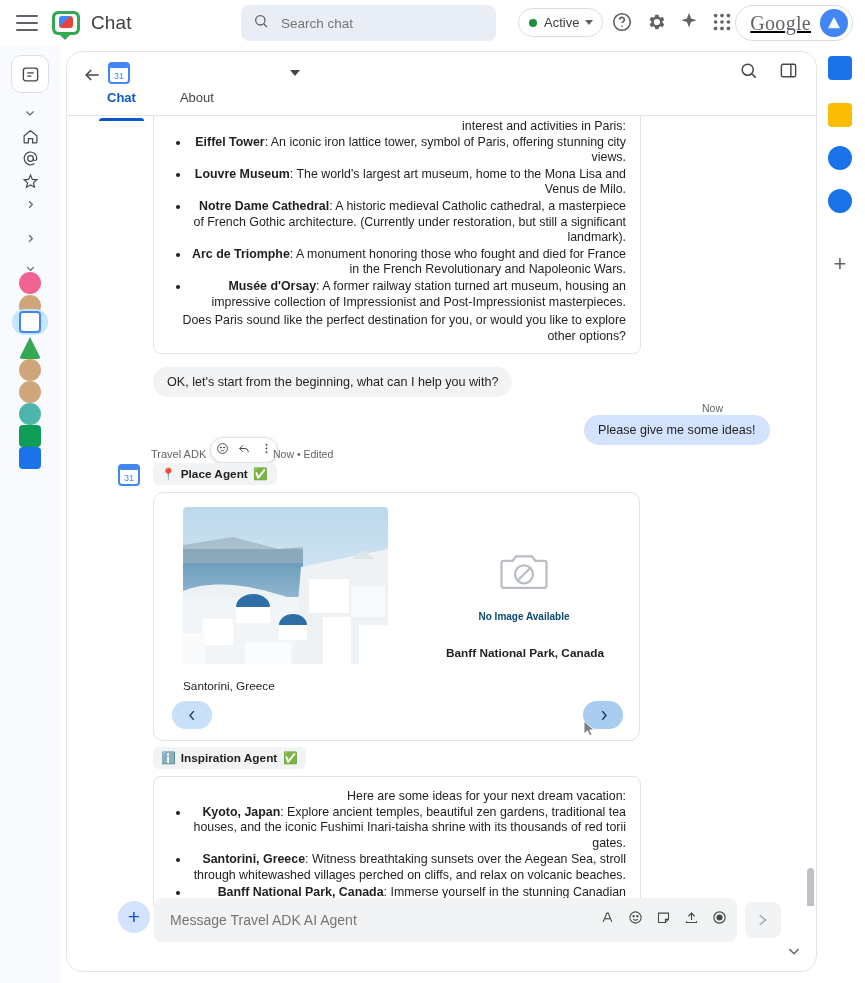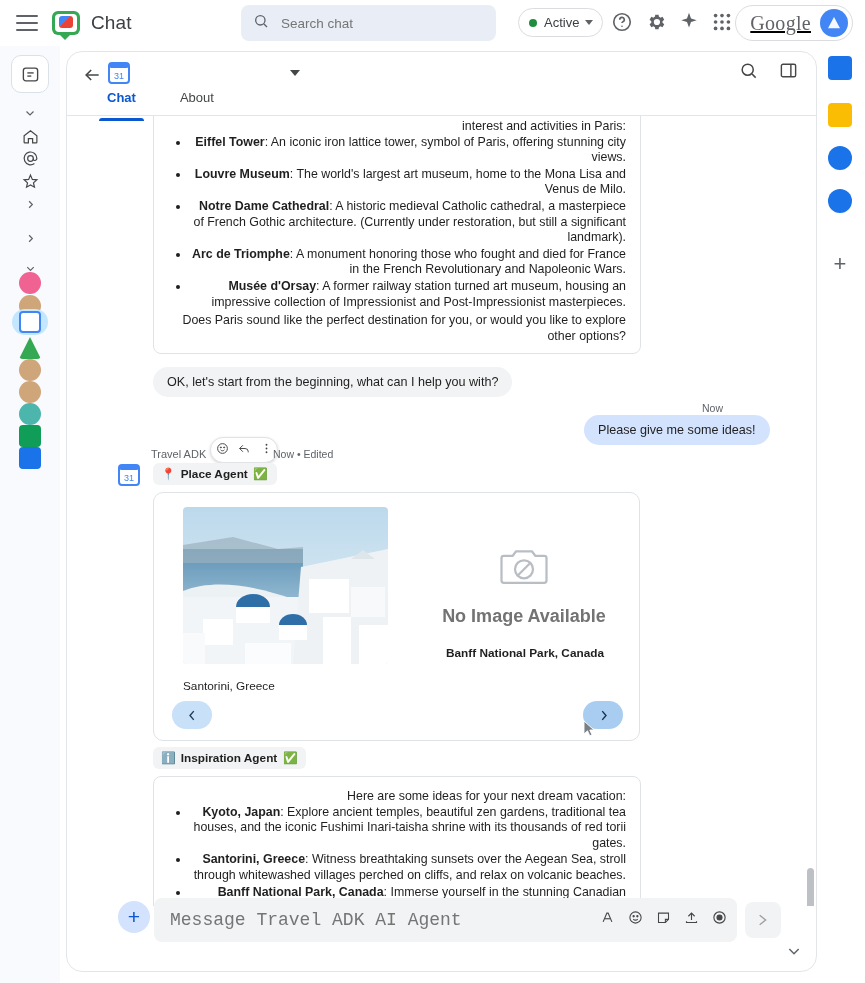--- a/index.html
+++ b/index.html
@@ -230,21 +230,21 @@
     position: absolute; left: 29px; top: 14px; width: 205px; height: 157px;
     border-radius: 4px; overflow: hidden;
   }
   .photo-caption {
     position: absolute; left: 29px; top: 186px; font-size: 11.8px; color: #1f1f1f;
   }
   .noimg {
     position: absolute; left: 275px; top: 30px; width: 190px; height: 120px;
     display: flex; flex-direction: column; align-items: center; justify-content: center;
   }
-  .noimg-label { font-size: 18px; font-weight: bold; color: #737373; margin-top: 8px; }
+  .noimg-label { font-size: 10px; font-weight: bold; color: #0c4a6e; margin-top: 8px; }
   .noimg-caption {
     position: absolute; left: 271px; top: 153px; width: 200px; text-align: center;
     font-size: 11.8px; font-weight: bold; color: #1f1f1f;
   }
   .carousel-btn {
     position: absolute; top: 208px; width: 40px; height: 28px; border-radius: 14px;
     background: #c8e0f8; display: flex; align-items: center; justify-content: center;
     cursor: pointer;
   }
   .carousel-btn.prev { left: 18px; }
@@ -261,22 +261,22 @@
     position: absolute; left: 0; top: 3px; width: 32px; height: 32px; border-radius: 50%;
     background: #d3e3fd; display: flex; align-items: center; justify-content: center;
     color: #0b57d0; font-size: 21px; cursor: pointer;
   }
   .input-box {
     position: absolute; left: 36px; top: 0; width: 583px; height: 44px;
     background: #f1f3f4; border-radius: 8px; display: flex; align-items: center;
   }
   .input-box input {
     border: none; background: transparent; outline: none; margin-left: 14px;
-    font-size: 18px; color: #5f6368; width: 420px;
-    font-family: Liberation Mono, monospace;
+    font-size: 14px; color: #5f6368; width: 420px;
+    font-family: Liberation Sans, sans-serif;
   }
   .ib-icons { position: absolute; right: 10px; top: 12px; display: flex; gap: 13px; color:#444746;}
   .send-btn {
     position: absolute; left: 627px; top: 4px; width: 36px; height: 36px; border-radius: 8px;
     background: #f1f3f4; display: flex; align-items: center; justify-content: center;
     color: #9aa0a6; cursor: pointer;
   }
 
   .scrollbar-track {
     position: absolute; right: 4px; top: 64px; width: 7px; height: 790px;

